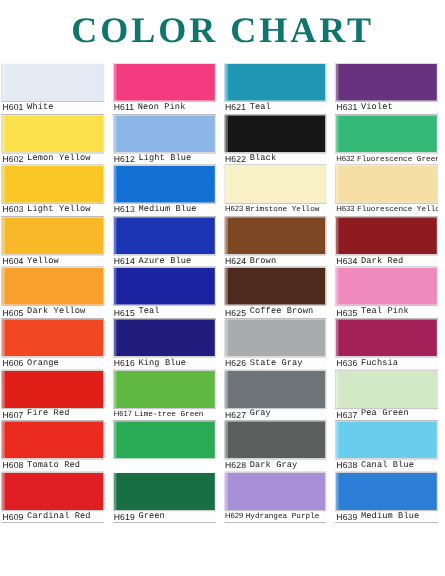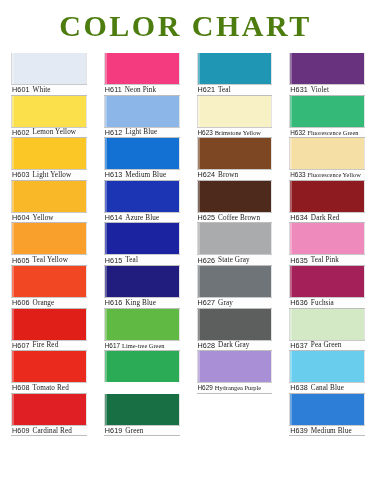--- a/index.html
+++ b/index.html
@@ -36,21 +36,21 @@
     width: 371px;
     height: 427px;
     display: flex;
     flex-direction: row;
     gap: 0;
   }
 
   .chart-column {
     width: 92.75px;
     flex: 0 0 92.75px;
-    padding: 0 6px 0 11px;
+    padding: 0 6px 0 1px;
     box-sizing: border-box;
     display: flex;
     flex-direction: column;
   }
 
   .color-cell {
     position: relative;
     height: 42.6px;
     flex: 0 0 42.6px;
     box-sizing: border-box;
@@ -98,36 +98,36 @@
   .code {
     font-size: 7.2px;
     color: #1a1a1a;
     font-family: "Liberation Sans", sans-serif;
     letter-spacing: 0.1px;
   }
 
   .cname {
     font-size: 7.2px;
     color: #1a1a1a;
-    font-family: Liberation Serif, serif;
+    font-family: Liberation Mono, monospace;
     margin-left: 3px;
     letter-spacing: 0.1px;
   }
 
   .cell-label.tight .code,
   .cell-label.tight .cname {
     font-size: 6.4px;
     letter-spacing: 0px;
   }
   .cell-label.tight .cname { margin-left: 2px; }
 </style>
 </head>
 <body style="background: rgb(255, 255, 255);">
 
-<h1 id="page-title" style="color: #4d7c0f;">COLOR CHART</h1>
+<h1 id="page-title" style="color: #0f766e;">COLOR CHART</h1>
 
 <div id="chart-grid">
     <div class="chart-column">
       <div class="color-cell">
         <div class="swatch" title="White" style="background: rgb(227, 234, 244);"></div>
         <div class="cell-label">
           <span class="code">H601</span>
           <span class="cname">White</span>
         </div>
       </div>
@@ -149,21 +149,21 @@
         <div class="swatch" title="Yellow" style="background: rgb(249, 184, 40);"></div>
         <div class="cell-label">
           <span class="code">H604</span>
           <span class="cname">Yellow</span>
         </div>
       </div>
       <div class="color-cell">
         <div class="swatch" title="Dark Yellow" style="background: rgb(248, 159, 44);"></div>
         <div class="cell-label">
           <span class="code">H605</span>
-          <span class="cname">Teal Yellow</span>
+          <span class="cname">Dark Yellow</span>
         </div>
       </div>
       <div class="color-cell">
         <div class="swatch" title="Orange" style="background: rgb(241, 71, 34);"></div>
         <div class="cell-label">
           <span class="code">H606</span>
           <span class="cname">Orange</span>
         </div>
       </div>
       <div class="color-cell">
@@ -251,20 +251,27 @@
     </div>
     <div class="chart-column">
       <div class="color-cell">
         <div class="swatch" title="Teal" style="background: rgb(31, 151, 180);"></div>
         <div class="cell-label">
           <span class="code">H621</span>
           <span class="cname">Teal</span>
         </div>
       </div>
       <div class="color-cell">
+        <div class="swatch" title="Black" style="background: rgb(22, 22, 22);"></div>
+        <div class="cell-label">
+          <span class="code">H622</span>
+          <span class="cname">Black</span>
+        </div>
+      </div>
+      <div class="color-cell">
         <div class="swatch" title="Brimstone Yellow" style="background: rgb(248, 241, 198);"></div>
         <div class="cell-label tight">
           <span class="code">H623</span>
           <span class="cname">Brimstone Yellow</span>
         </div>
       </div>
       <div class="color-cell">
         <div class="swatch" title="Brown" style="background: rgb(125, 71, 35);"></div>
         <div class="cell-label">
           <span class="code">H624</span>

